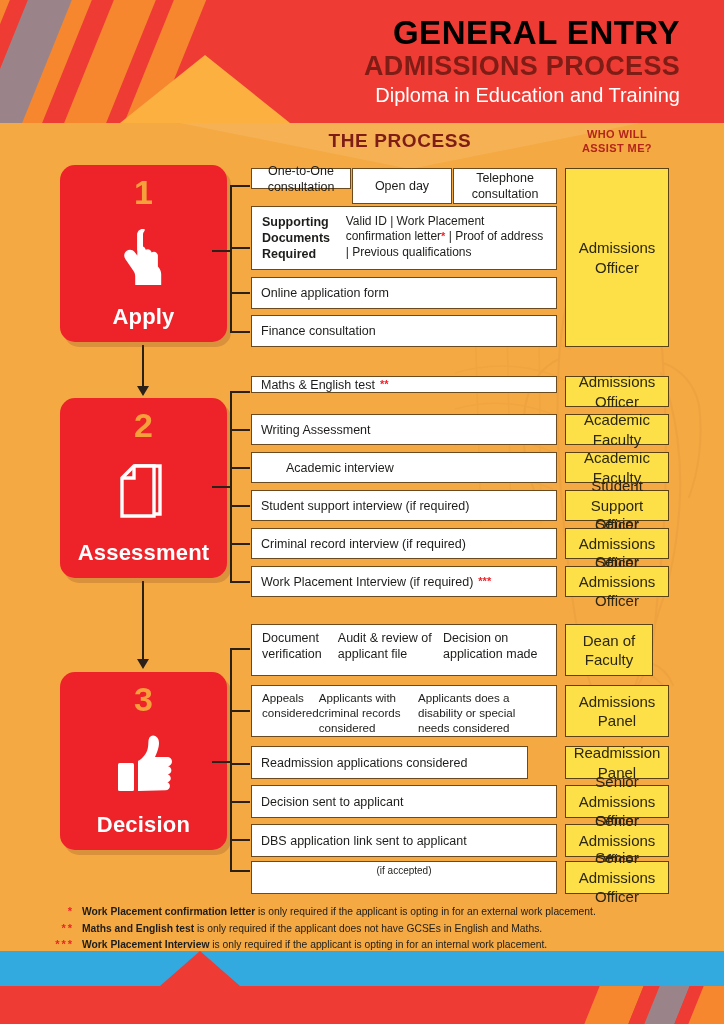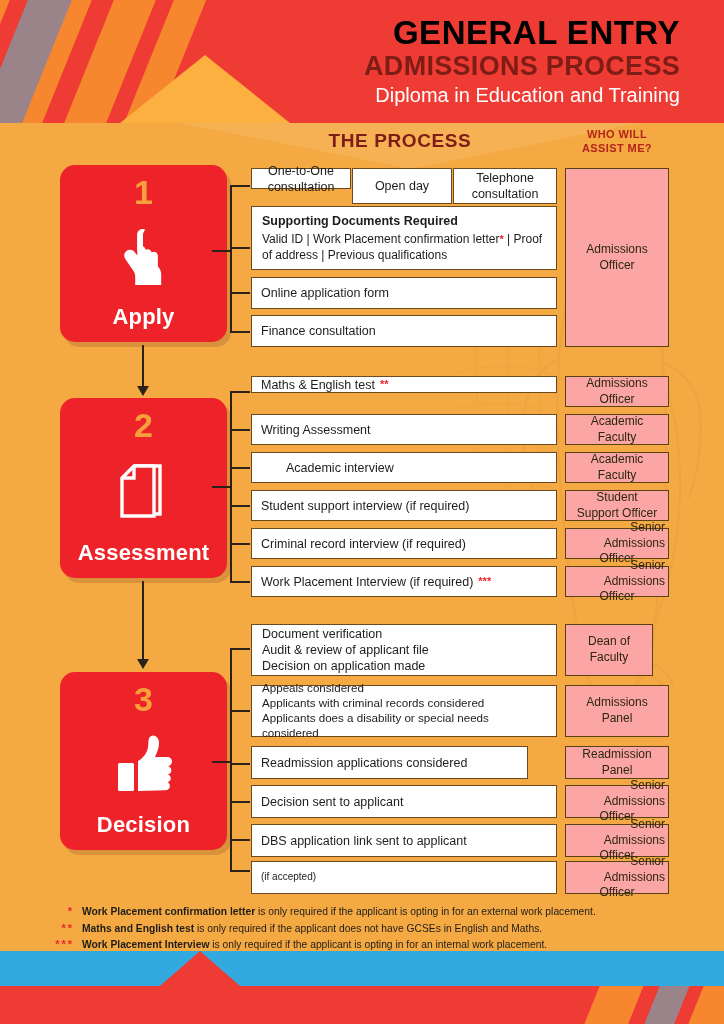--- a/index.html
+++ b/index.html
@@ -162,31 +162,31 @@
   
   .rowbox {
     position: absolute;
     background: #FFFFFF;
     border: 1.6px solid #6B4A20;
     display: flex; align-items: center;
     padding: 4px 9px;
     font-size: 12.5px; color: #1D1D1B;
     line-height: 1.28;
   }
-  .rowbox.col { flex-direction: column; align-items: flex-start; justify-content: center; }
+  .rowbox.col { flex-direction: row; align-items: flex-start; justify-content: center; }
   .rowbox.center { justify-content: center; text-align: center; }
   .ast { color: #EE2229; font-weight: bold; font-size: 11px; }
 
   .greenbox {
     position: absolute;
-    background: #fca5a5;
+    background: #fde047;
     border: 1.6px solid #5A4214;
     display: flex; align-items: center; justify-content: center;
-    text-align: right;
-    font-size: 12px; color: #2C2712; line-height: 1.3;
+    text-align: center;
+    font-size: 15px; color: #2C2712; line-height: 1.3;
     padding: 2px 3px;
   }
 
   .sub-small { font-size: 10px; color: #1D1D1B; }
 
   
   .notes { position: absolute; left: 0; top: 903px; width: 724px; }
   .note {
     display: flex; align-items: baseline;
     font-size: 10.3px; color: #1D1D1B; line-height: 1.5;

